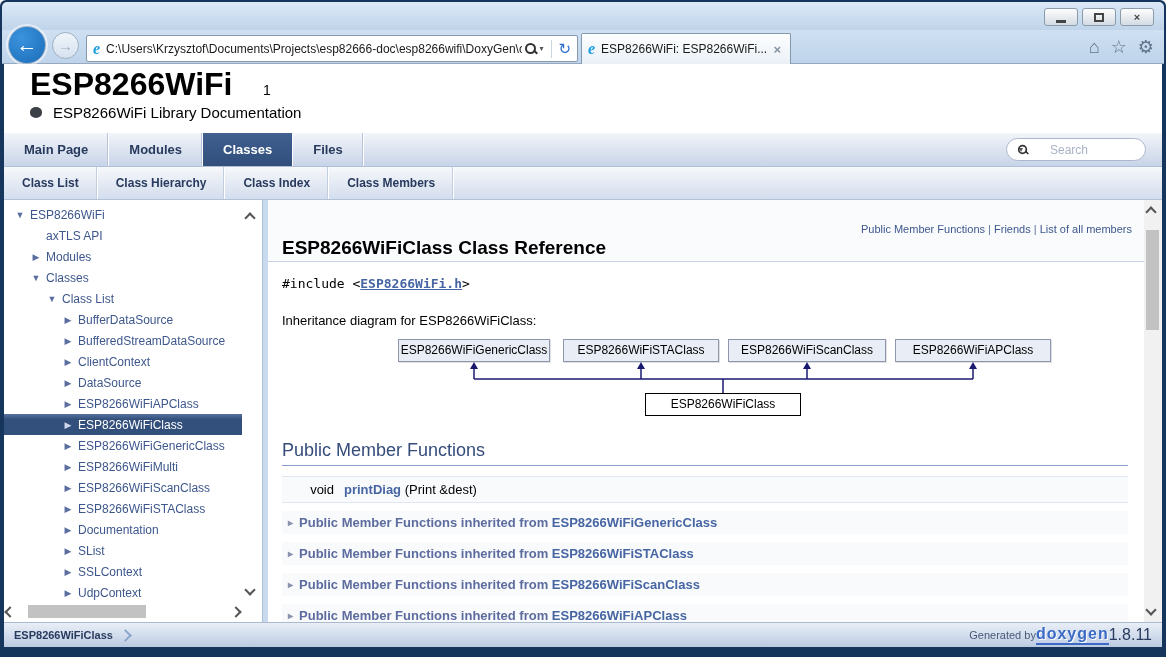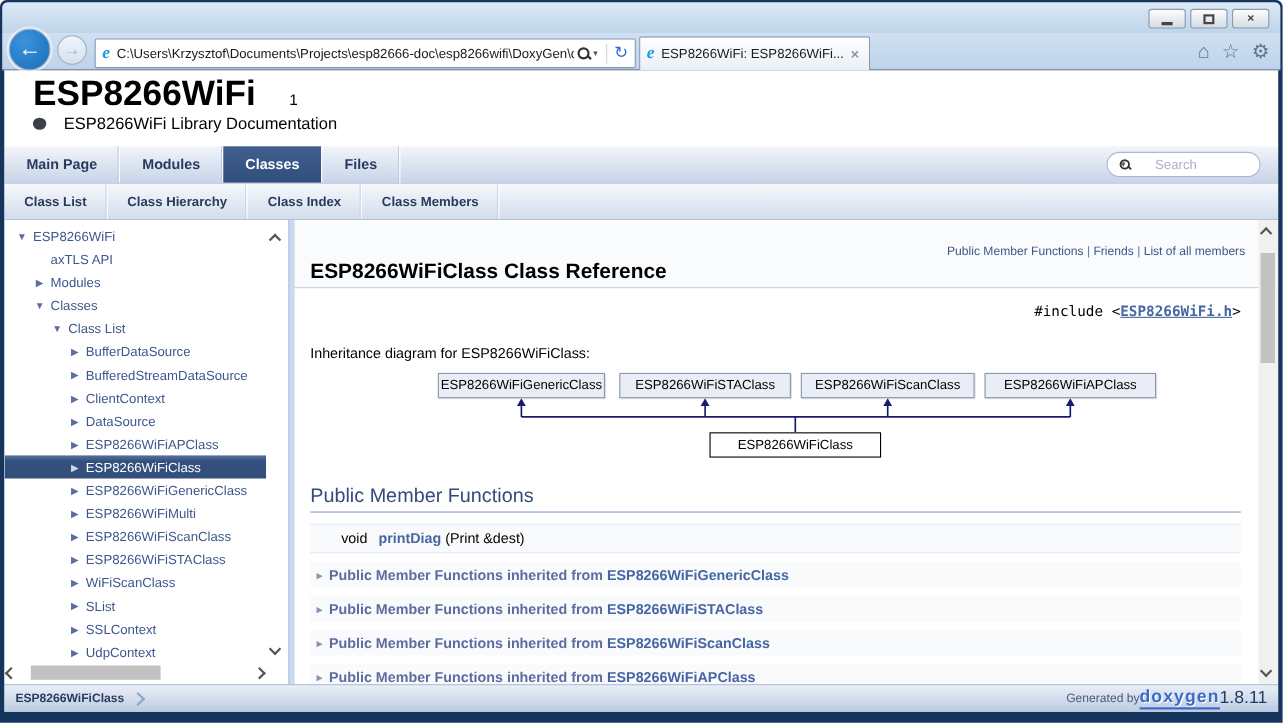--- a/index.html
+++ b/index.html
@@ -48,21 +48,21 @@
   .tab-close { color:#8593a3; font-size:13px; font-weight:bold; padding:0 3px; }
   .chrome-icons { position:absolute; right:12px; top:38px; display:flex; gap:11px; z-index:4;
     color:#62748a; font-size:18px; line-height:1; }
 
   
   .page { position:absolute; left:4px; right:4px; top:64px; height:583px; background:#fff; overflow:hidden; }
 
   .docheader { height:69px; padding:2px 0 0 26px; background:#fff; }
   .projname { font-size:32px; font-weight:600; color:#000; display:inline-block; letter-spacing:0; }
   .projver { font-size:14px; color:#000; margin-left:26px; }
-  .tagline { display:flex; align-items:center; gap:16px; margin-top:1px; font-size:15px; color:#000; }
+  .tagline { display:flex; align-items:center; gap:11px; margin-top:1px; font-size:15px; color:#000; }
   .minilogo { width:12px; height:11px; border-radius:50% / 45%; background:#3b3f46; display:inline-block; }
 
   
   .tabrow1 { height:34px; background:linear-gradient(#f2f5fa,#c8d4e8); display:flex;
     border-bottom:1px solid #b0bed6; position:relative; }
   .mtab { padding:0 20px; line-height:34px; font-size:13px; font-weight:bold; color:#283A5D;
     border-right:1px solid #fff; box-shadow:inset -1px 0 0 #b7c4da; }
   .mtab.active { background:linear-gradient(#40608f,#314e7c); color:#fff; box-shadow:none; }
   .searchwrap { position:absolute; right:16px; top:5px; width:140px; height:23px; background:#fff;
     border:1px solid #aeb8cc; border-radius:12px; display:flex; align-items:center; padding:0 8px; }
@@ -94,21 +94,21 @@
   .chev-btn { position:absolute; left:3px; }
   .splitter { width:6px; background:#c9d9ee; border-left:1px solid #a9bedb; }
 
   
   .content { flex:1; position:relative; background:#fff; overflow:hidden; }
   .cheader { background:#fafbfd; border-bottom:1px solid #c6d1e4; padding:4px 30px 10px 14px; height:62px; }
   .summary { text-align:right; font-size:11px; color:#5c749f;margin-top:19px; }
   .summary a { color:#3D578C; text-decoration:none; }
   .ctitle { font-size:19px; font-weight:bold; color:#000; margin-top:2px; }
   .cbody { padding:14px 34px 0 14px; }
-  .includeline { font-family:"DejaVu Sans Mono","Liberation Mono",monospace; font-size:13px; color:#000;text-align:right; }
+  .includeline { font-family:"DejaVu Sans Mono","Liberation Mono",monospace; font-size:13px; color:#000; }
   .includeline .inc-file { color:#4665A2; font-weight:bold; }
   .inh-caption { font-size:13px; color:#000; margin-top:22px; }
 
   .diagram { position:relative; height:90px; margin-top:6px; }
   .dbox { position:absolute; height:23px; line-height:21px; text-align:center; font-size:12px; color:#000;
     background:#e9eef6; border:1px solid #8d96ad; box-shadow:1px 1px 0 rgba(0,0,0,.12); }
   .dbox.child { background:#fff; border:1px solid #000; box-shadow:none; }
   .dsvg { position:absolute; left:0; top:0; }
 
   .groupheader { font-size:18px; color:#354C7B; border-bottom:1px solid #879ECB; padding-bottom:4px;
@@ -275,21 +275,21 @@
           <div class="titem d3">
               <span class="arrow">▶</span>
               <span>ESP8266WiFiScanClass</span>
             </div>
           <div class="titem d3">
               <span class="arrow">▶</span>
               <span>ESP8266WiFiSTAClass</span>
             </div>
           <div class="titem d3">
               <span class="arrow">▶</span>
-              <span>WiFiScanClass</span>
+              <span>Documentation</span>
             </div>
           <div class="titem d3">
               <span class="arrow">▶</span>
               <span>SList</span>
             </div>
           <div class="titem d3">
               <span class="arrow">▶</span>
               <span>SSLContext</span>
             </div>
           <div class="titem d3">

